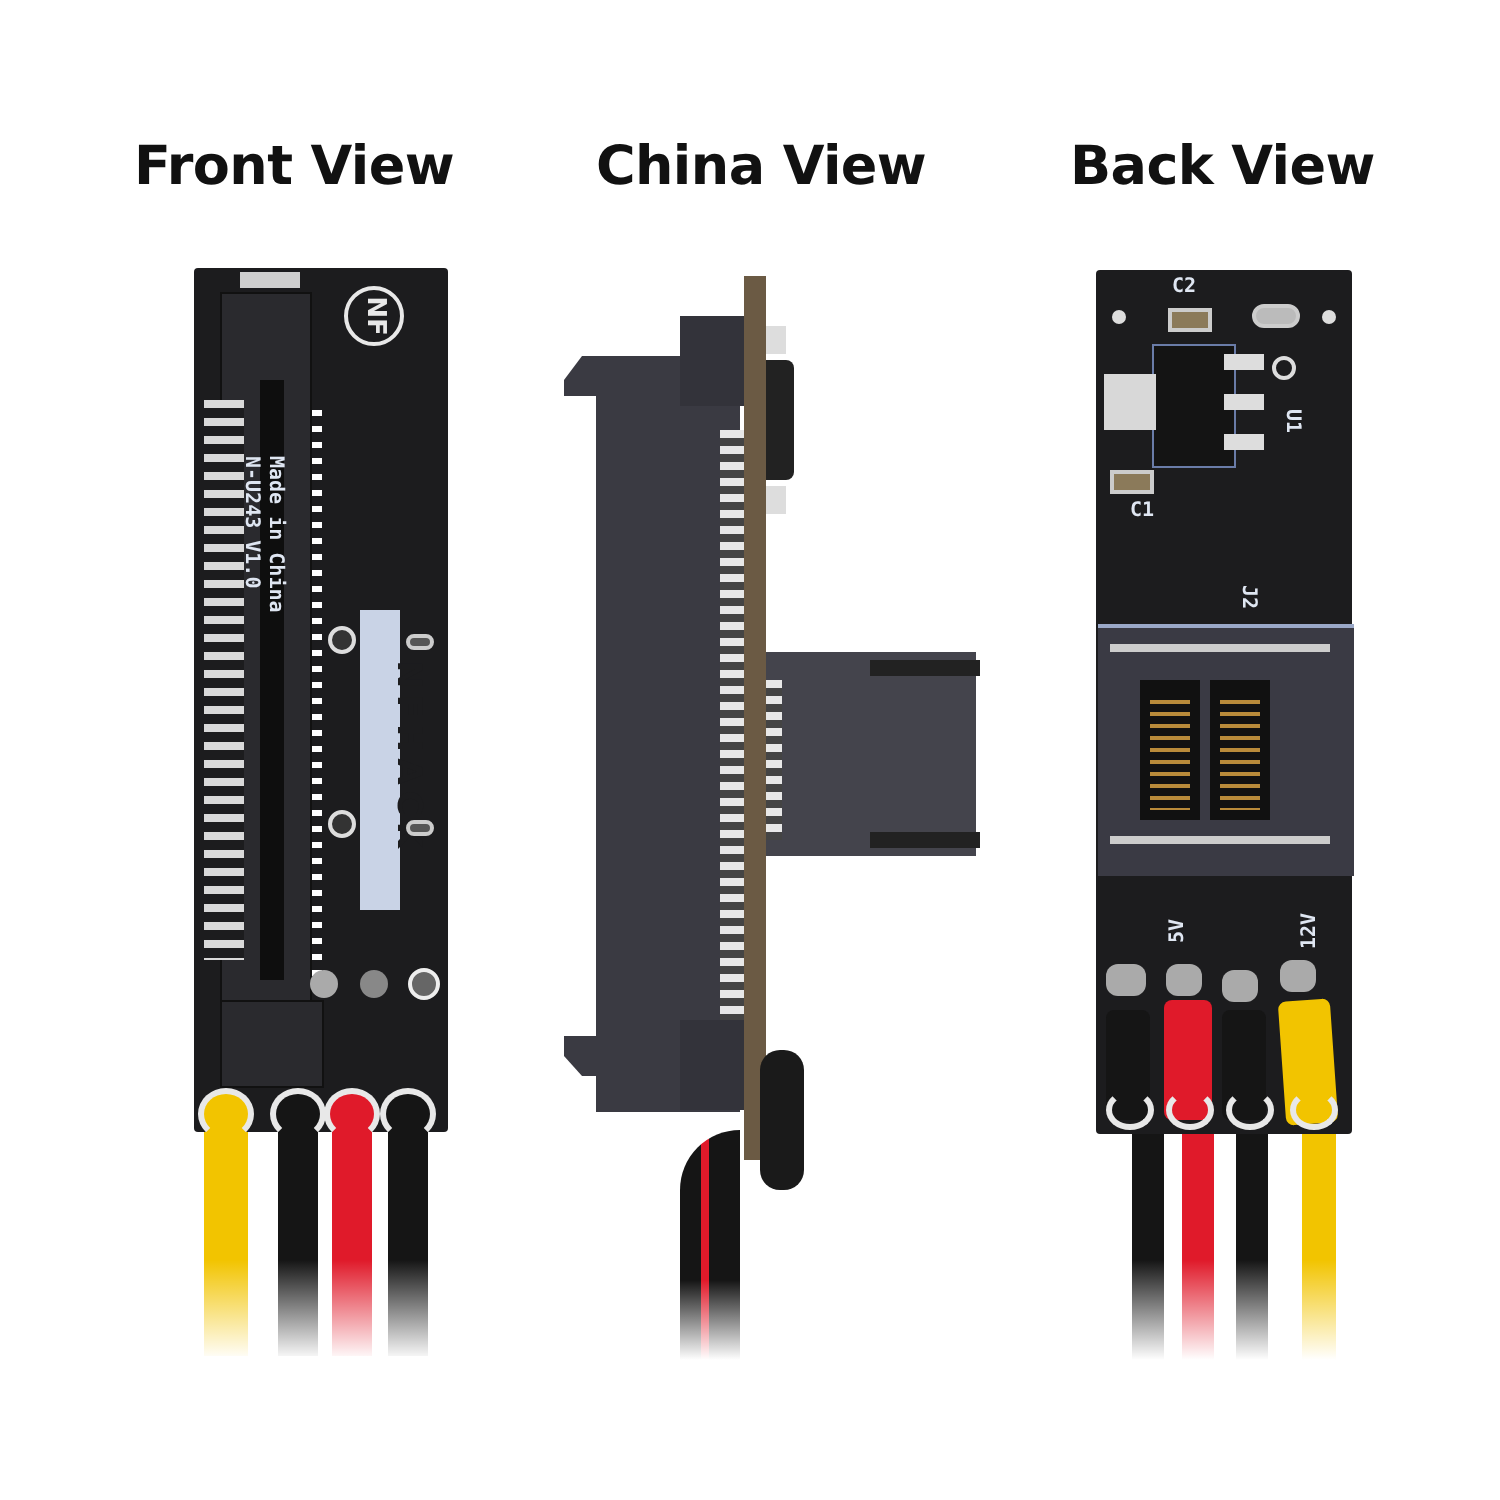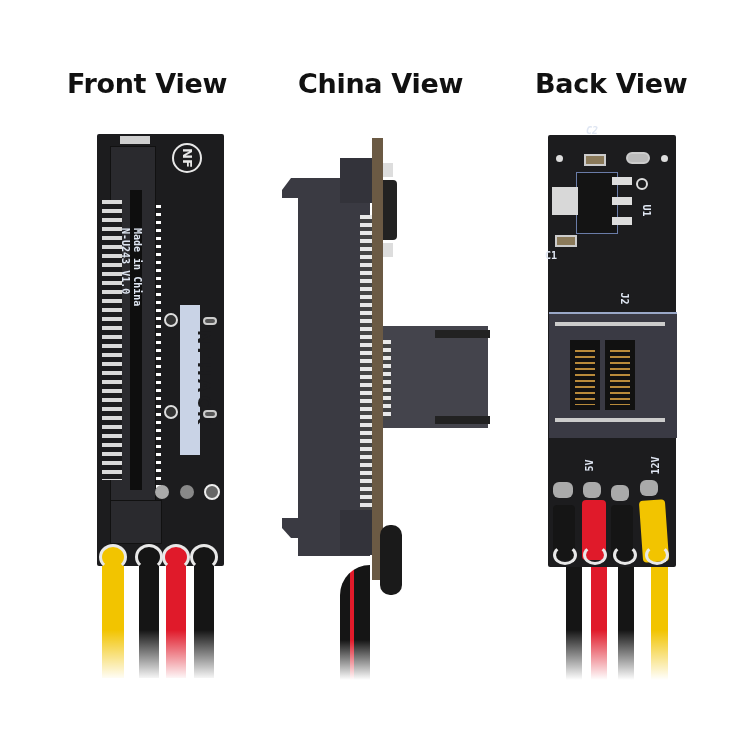--- a/index.html
+++ b/index.html
@@ -100,34 +100,34 @@
 <div>
 
   <div class="abs" style="left:566px;top:560px;width:16px;height:120px;background:#151515;"></div>
   <div class="abs" style="left:591px;top:560px;width:16px;height:120px;background:#e01a2a;"></div>
   <div class="abs" style="left:618px;top:560px;width:16px;height:120px;background:#151515;"></div>
   <div class="abs" style="left:651px;top:560px;width:17px;height:120px;background:#f2c400;"></div>
   <div class="abs fade" style="left:555px;top:630px;width:120px;height:50px;"></div>
 
   <div class="abs pcb" style="left:548px;top:135px;width:128px;height:432px;"></div>
 
-  <div class="abs silk" style="left:586px;top:125px;font-style:italic;">C2</div>
+  <div class="abs silk" style="left:586px;top:138px;">C2</div>
   <div class="abs" style="left:584px;top:154px;width:22px;height:12px;background:#8b7a5a;border:2px solid #ccc;box-sizing:border-box;"></div>
   <div class="abs oval" style="left:626px;top:152px;width:24px;height:12px;border-radius:6px;background:#bbb;"></div>
   <div class="abs" style="left:556px;top:155px;width:7px;height:7px;border-radius:50%;background:#ddd;"></div>
   <div class="abs" style="left:661px;top:155px;width:7px;height:7px;border-radius:50%;background:#ddd;"></div>
   <div class="abs" style="left:576px;top:172px;width:40px;height:60px;background:#141414;border:1px solid #6a7ca8;"></div>
   <div class="abs" style="left:552px;top:187px;width:26px;height:28px;background:#d8d8d8;"></div>
   <div class="abs" style="left:612px;top:177px;width:20px;height:8px;background:#ddd;"></div>
   <div class="abs" style="left:612px;top:197px;width:20px;height:8px;background:#ddd;"></div>
   <div class="abs" style="left:612px;top:217px;width:20px;height:8px;background:#ddd;"></div>
   <div class="abs" style="left:636px;top:178px;width:8px;height:8px;border:2px solid #ddd;border-radius:50%;"></div>
   <div class="abs silk" style="left:640px;top:205px;transform:rotate(90deg);">U1</div>
   <div class="abs" style="left:555px;top:235px;width:22px;height:12px;background:#8b7a5a;border:2px solid #ccc;box-sizing:border-box;"></div>
-  <div class="abs silk" style="left:545px;top:250px;">C1</div>
+  <div class="abs silk" style="left:565px;top:250px;">C1</div>
   <div class="abs silk" style="left:618px;top:293px;transform:rotate(90deg);">J2</div>
 
   <div class="abs" style="left:549px;top:312px;width:128px;height:124px;background:#3a3a44;border-top:2px solid #9aa8c8;"></div>
   <div class="abs" style="left:555px;top:322px;width:110px;height:4px;background:#ccc;"></div>
   <div class="abs" style="left:555px;top:418px;width:110px;height:4px;background:#ccc;"></div>
   <div class="abs" style="left:570px;top:340px;width:30px;height:70px;background:#111;"></div>
   <div class="abs" style="left:605px;top:340px;width:30px;height:70px;background:#111;"></div>
   <div class="abs" style="left:575px;top:350px;width:20px;height:55px;background:repeating-linear-gradient(to bottom,#b88a3a 0 2px,#111 2px 6px);"></div>
   <div class="abs" style="left:610px;top:350px;width:20px;height:55px;background:repeating-linear-gradient(to bottom,#b88a3a 0 2px,#111 2px 6px);"></div>
 

